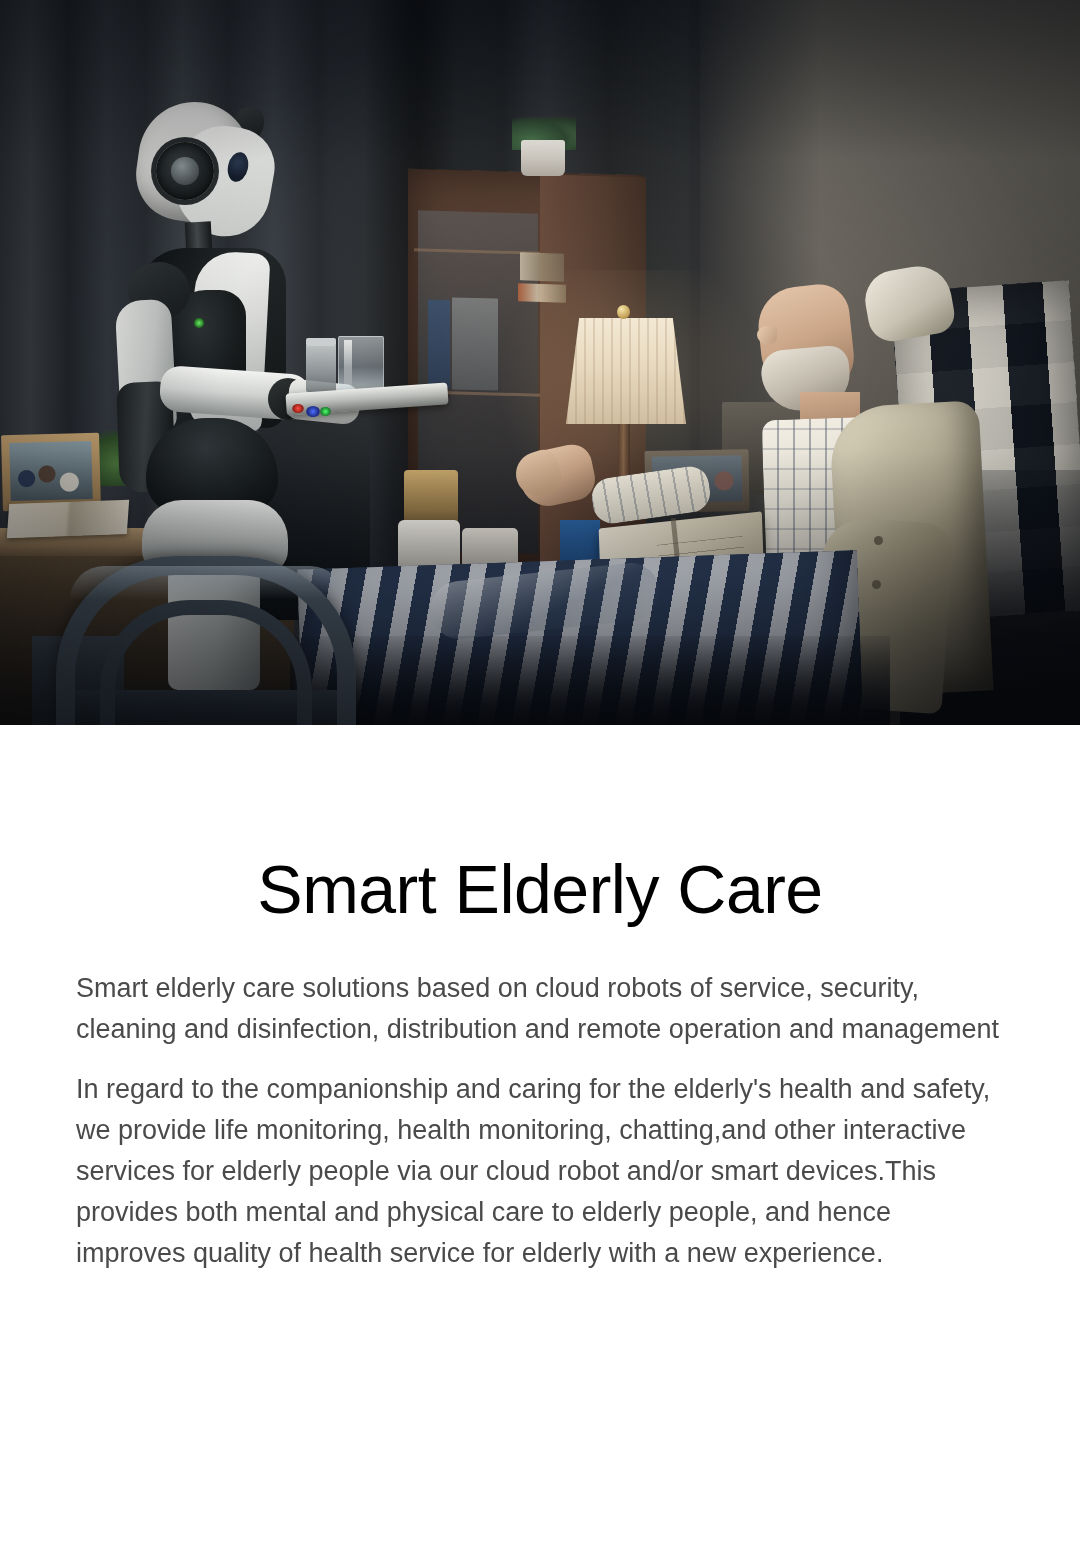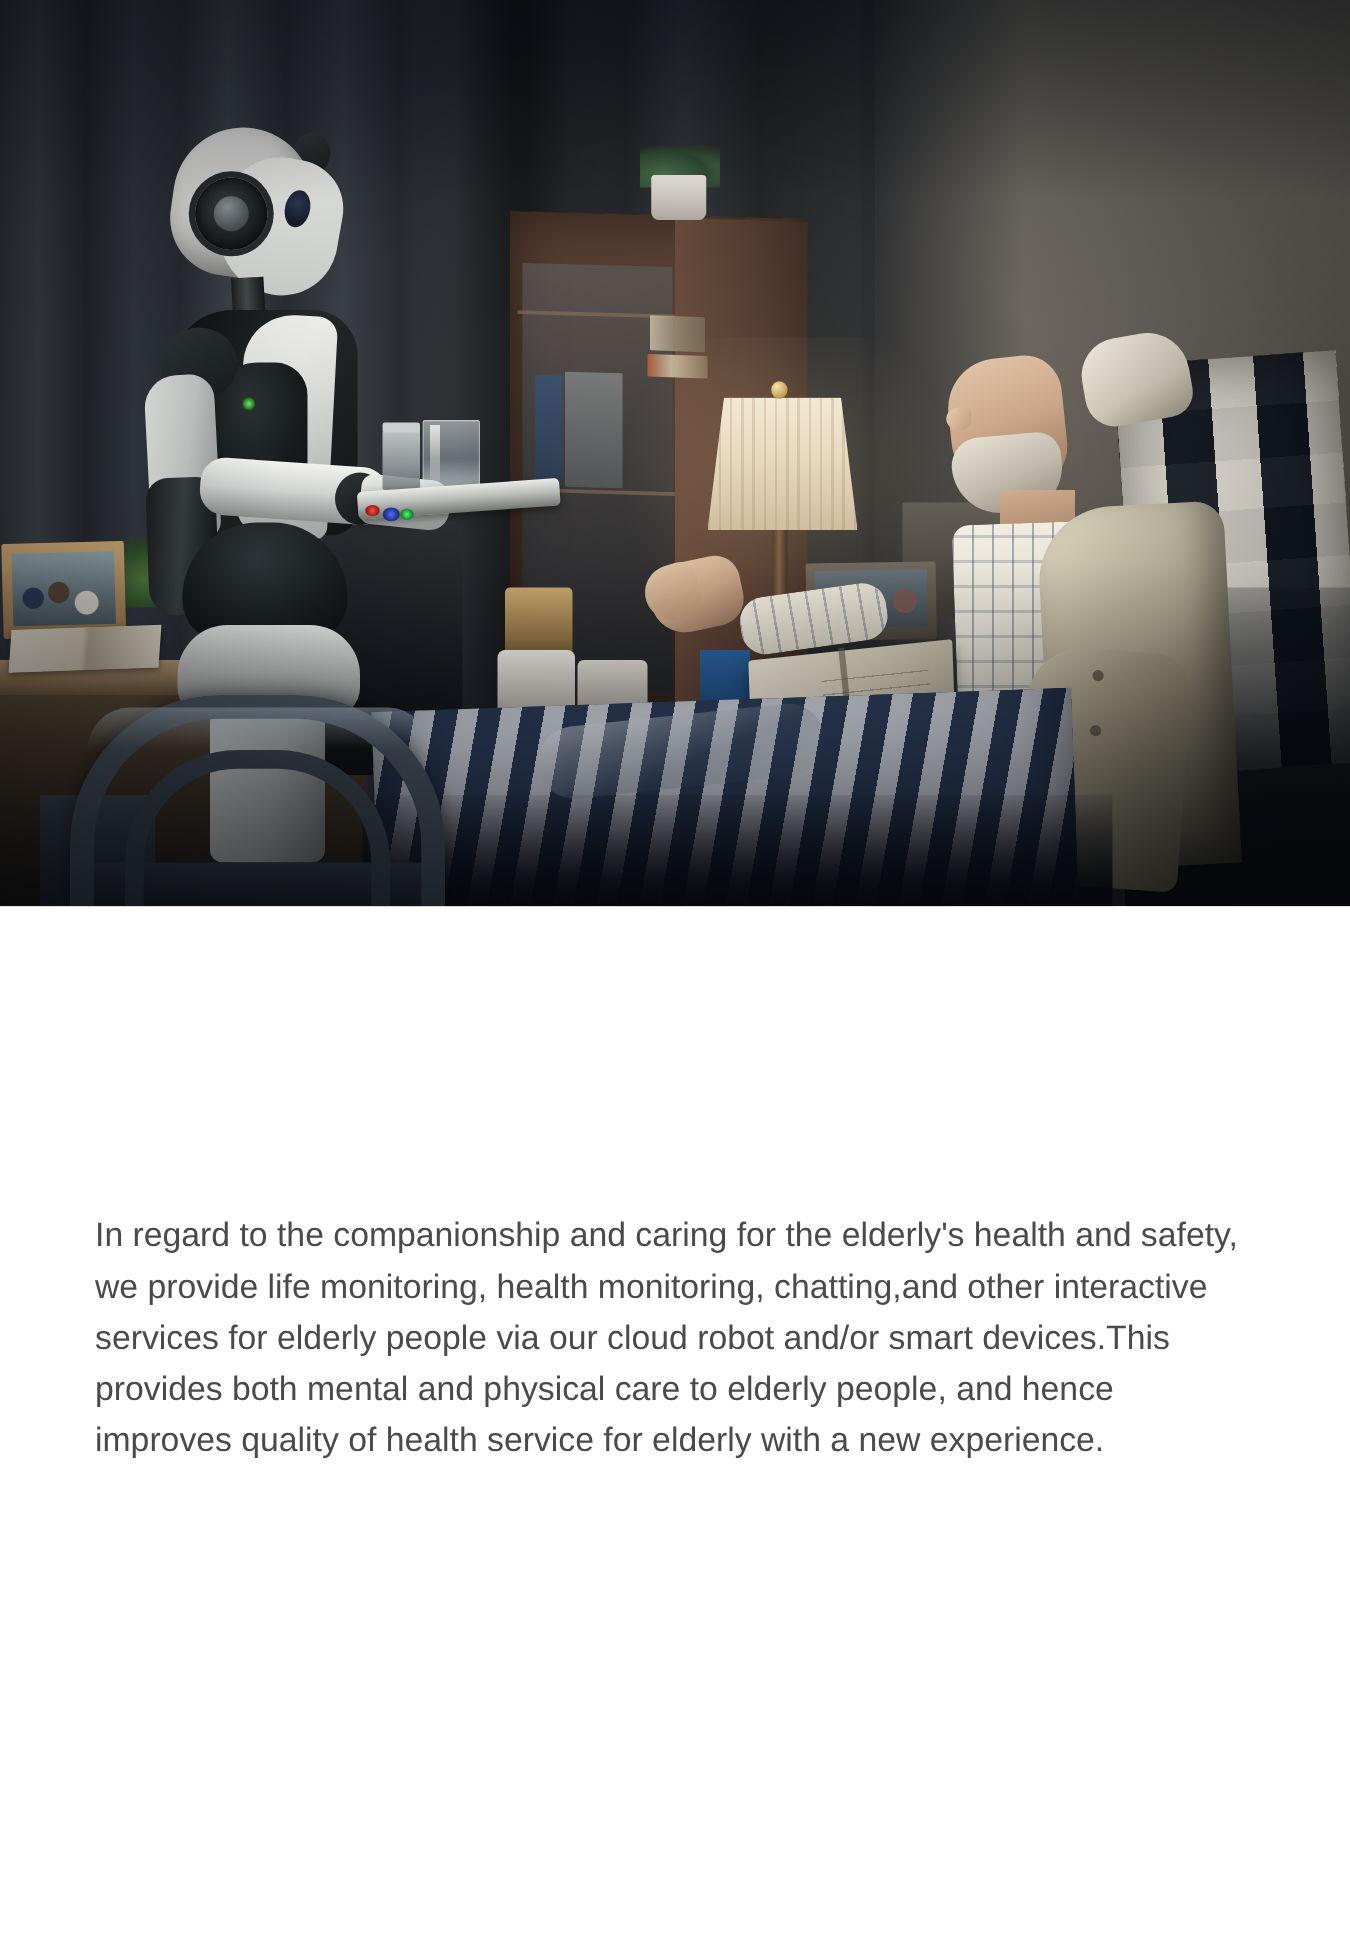--- a/index.html
+++ b/index.html
@@ -650,17 +650,19 @@
   <div class="ly rail-body"></div>
   <div class="ly rail-outer"></div>
   <div class="ly rail-inner"></div>
   <div class="ly rail-hl"></div>
 
   <div class="ly grade"></div>
   <div class="ly grade2"></div>
 </div>
 
 <div id="content">
+  <h1 id="page-title">Smart Elderly Care</h1>
 
   <div id="body-copy">
+    <p class="para">Smart elderly care solutions based on cloud robots of service, security, cleaning and disinfection, distribution and remote operation and management</p>
     <p class="para">In regard to the companionship and caring for the elderly's health and safety, we provide life monitoring, health monitoring, chatting,and other interactive services for elderly people via our cloud robot and/or smart devices.This provides both mental and physical care to elderly people, and hence improves quality of health service for elderly with a new experience.</p>
   </div>
 </div>
 
 </body></html>

